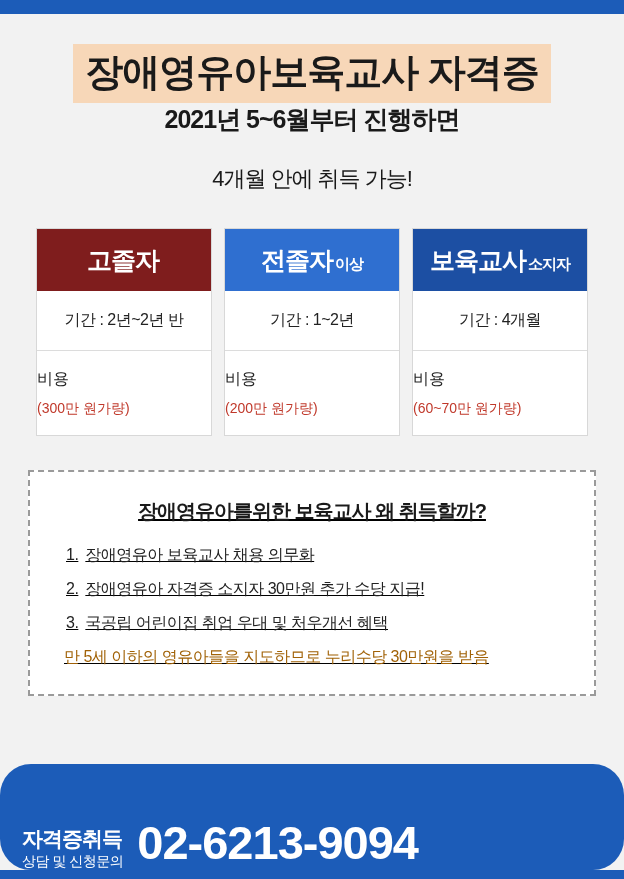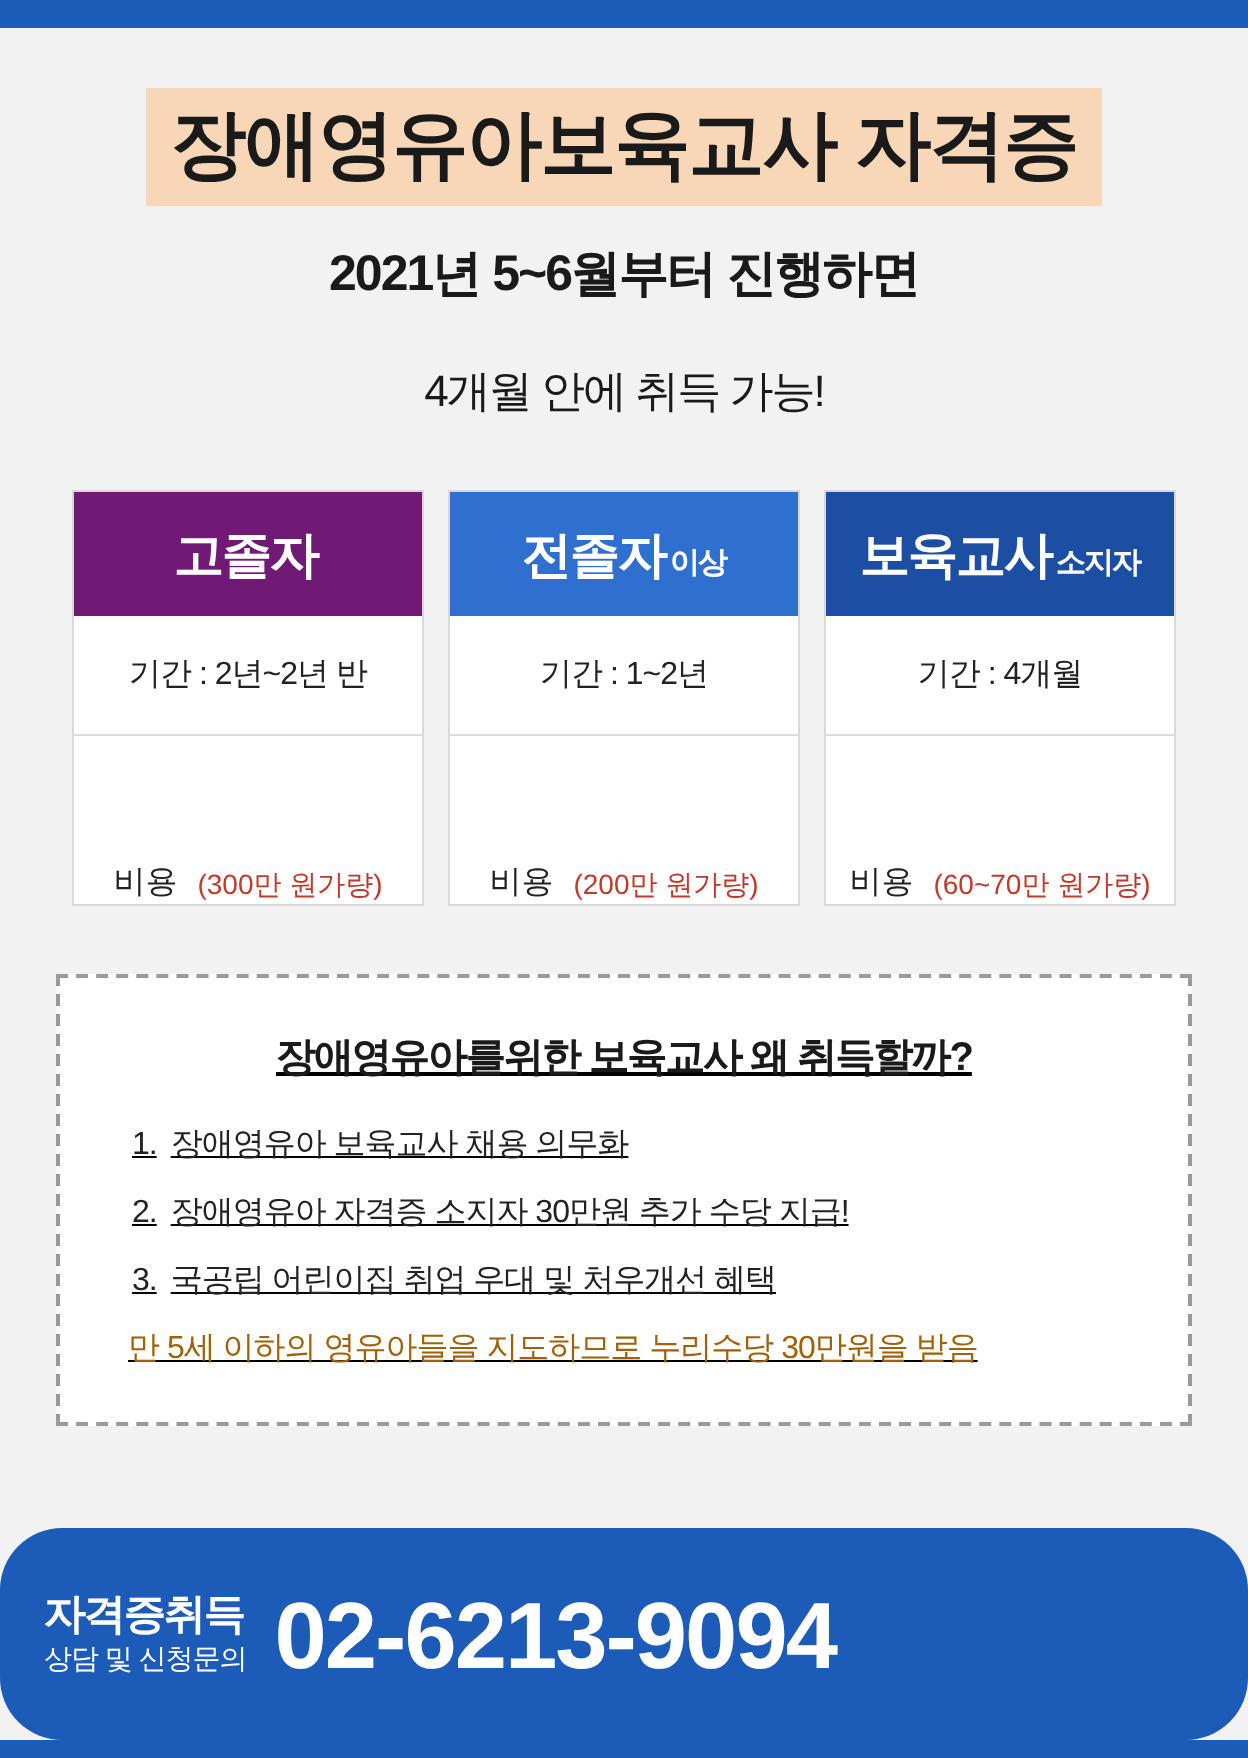--- a/index.html
+++ b/index.html
@@ -30,21 +30,20 @@
     font-weight: bold;
     color: #1a1a1a;
     background: #f7d7b8;
     padding: 3px 12px 5px 12px;
     letter-spacing: -1px;
   }
   .title-sub1 {
     font-size: 25px;
     font-weight: bold;
     color: #1a1a1a;
-    margin-top: 17px;
     letter-spacing: -1px;
   }
   .title-sub2 {
     font-size: 22px;
     color: #1a1a1a;
     margin-top: 28px;
     letter-spacing: -1px;
     font-weight: normal;
   }
   
@@ -72,38 +71,38 @@
     font-weight: bold;
     letter-spacing: -1px;
   }
   .card-head .sup {
     font-size: 15px;
     font-weight: bold;
     margin-left: 2px;
     position: relative;
     top: 4px;
   }
-  .c1 .card-head { background: #701a75; text-align: center; }
+  .c1 .card-head { background: #7f1d1d; text-align: center; }
   .c2 .card-head { background: #2f6fd0; }
   .c3 .card-head { background: #1c4fa3; }
   .card-period {
     height: 60px;
     display: flex;
     align-items: center;
     justify-content: center;
     font-size: 16px;
     color: #222;
     border-bottom: 1px solid #dcdcdc;
     letter-spacing: -0.5px;
   }
   .card-cost {
     height: 84px;
     display: flex;
-    flex-direction: row;
-    align-items: flex-end;
+    flex-direction: column;
+    align-items: flex-start;
     justify-content: center;
     gap: 10px;
   }
   .card-cost .lbl {
     font-size: 16px;
     color: #222;
   }
   .card-cost .amt {
     font-size: 14px;
     color: #c0392b;
@@ -155,21 +154,21 @@
   
   .footer {
     position: absolute;
     left: 0; bottom: 0;
     width: 624px;
   }
   .footer-blue {
     background: #1c5cb8;
     height: 106px;
     display: flex;
-    align-items: center;
+    align-items: flex-end;
     padding-left: 22px;
     gap: 14px;
     border-radius: 31px;
   }
   .footer-left {
     color: #ffffff;
     line-height: 1.25;
   }
   .footer-left .l1 {
     font-size: 21px;

